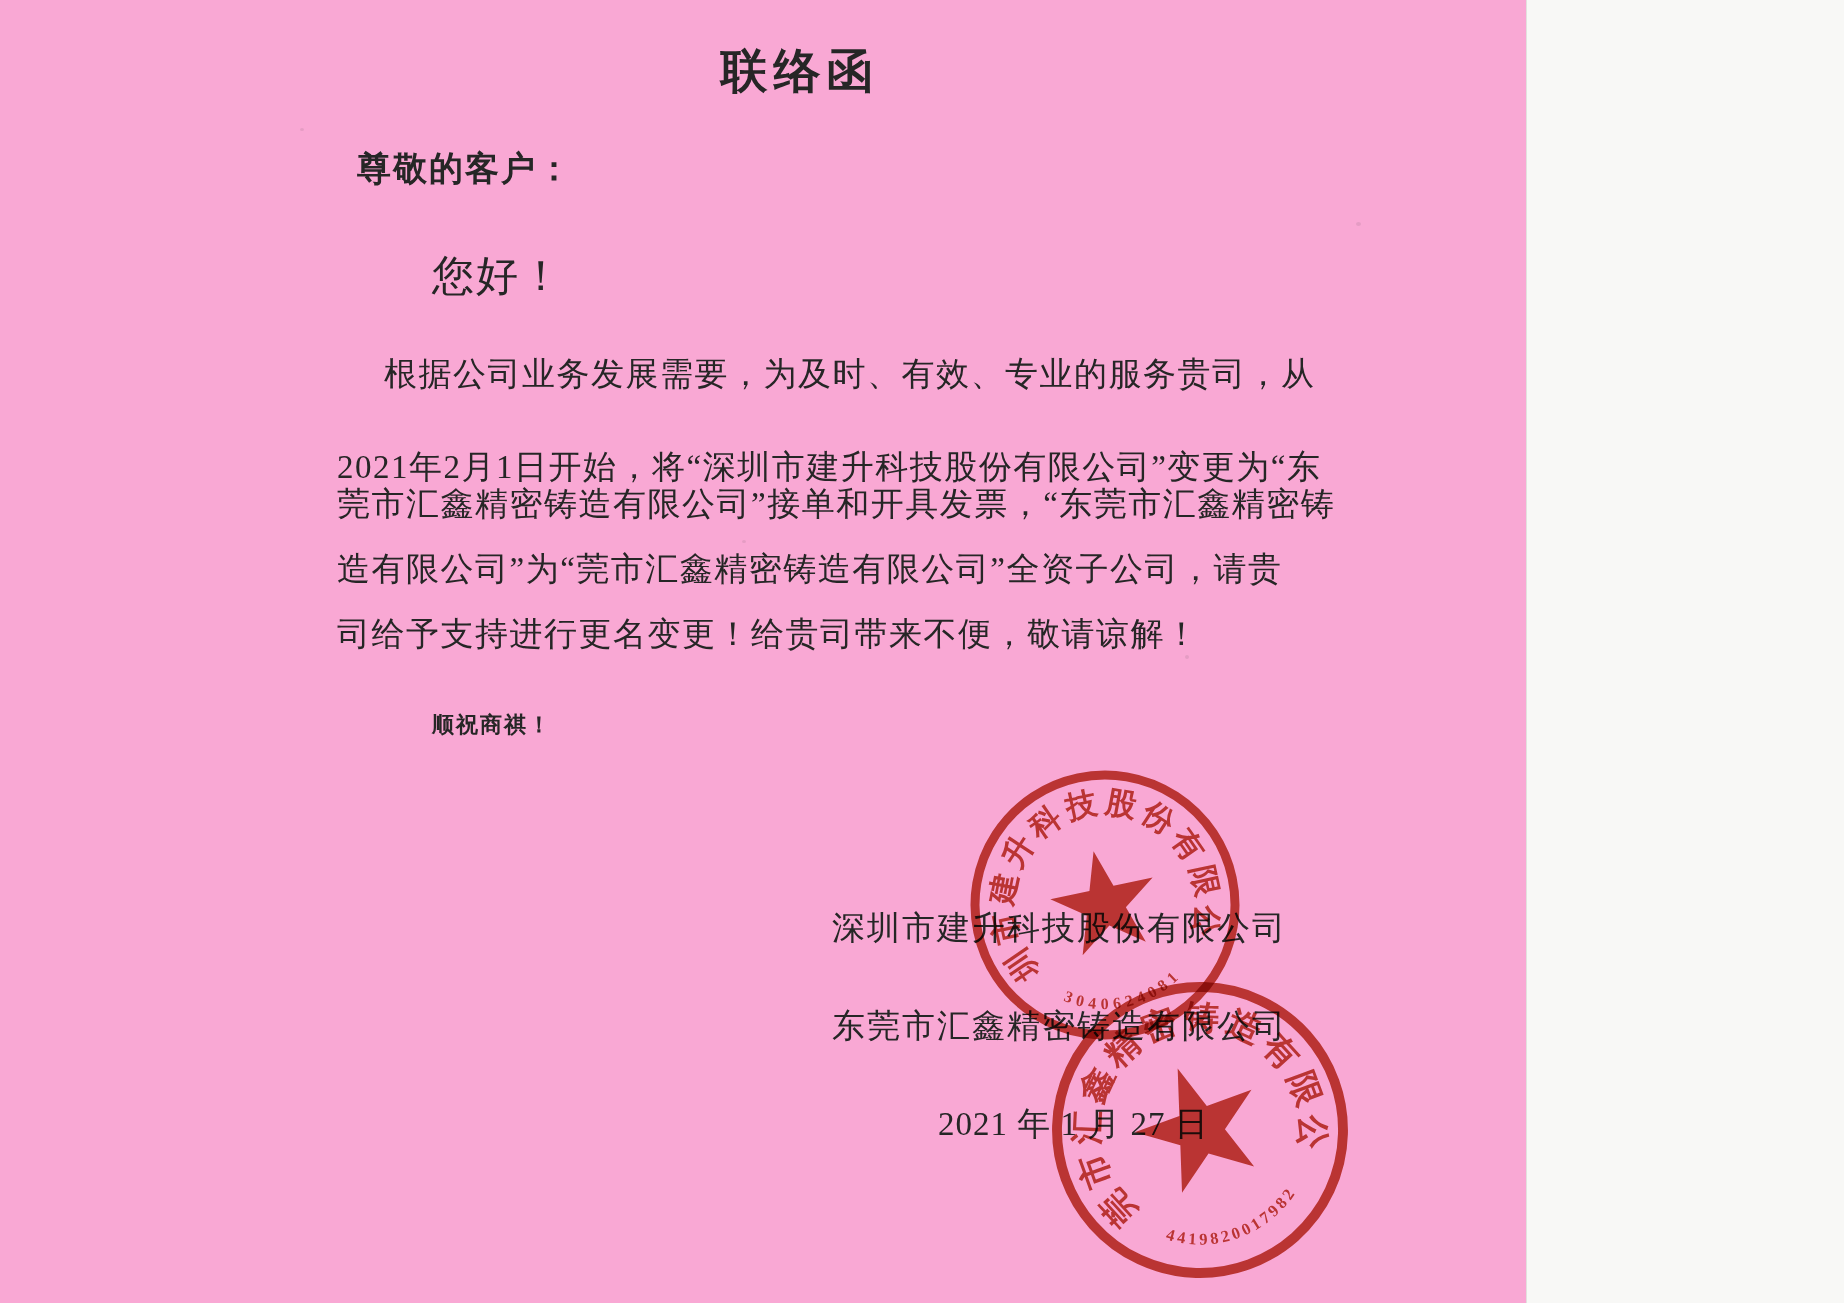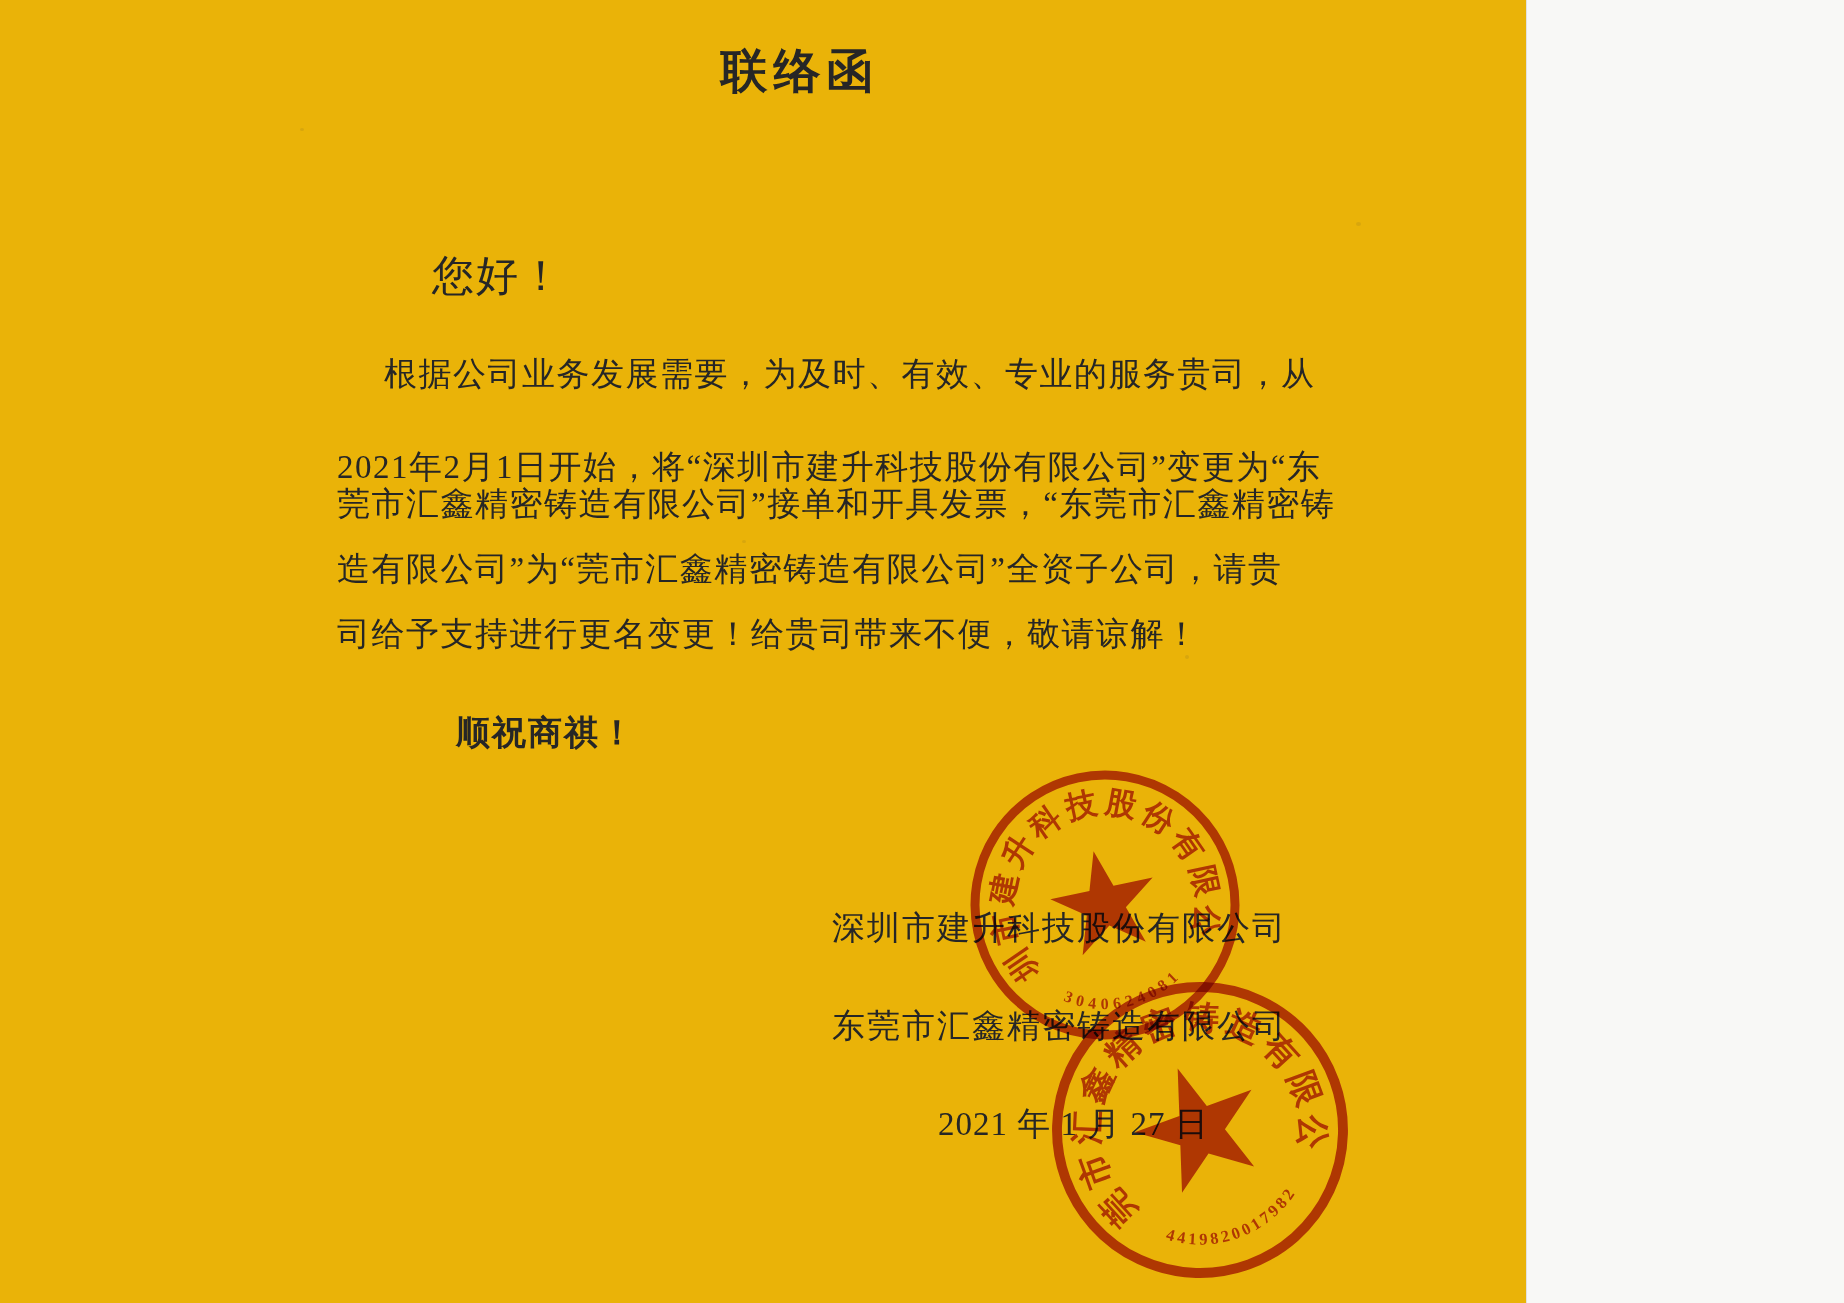--- a/index.html
+++ b/index.html
@@ -3,21 +3,21 @@
 <meta charset="utf-8">
 <style>
   html,body{margin:0;padding:0;}
   body{
     width:1844px;height:1303px;overflow:hidden;
     background:#ffffff;
     font-family:"Liberation Serif","DejaVu Serif",serif;
     color:#262626;
     position:relative;
   }
-  .page{position:absolute;inset:0;background:#eab308;}
+  .page{position:absolute;inset:0;background:#f9a8d4;}
   
   .scan-band{position:absolute;top:0;left:1527px;width:317px;height:1303px;background:#f8f8f6;}
   .scan-edge{position:absolute;top:0;left:1526px;width:1px;height:1303px;background:#e2e2de;}
   .speck{position:absolute;border-radius:50%;background:rgba(60,60,60,.10);}
 
   .title{
     position:absolute;left:580px;top:40px;width:440px;
     text-align:center;font-size:47px;font-weight:700;letter-spacing:6px;
   }
   .salutation{position:absolute;left:357px;top:146px;font-size:34px;font-weight:600;letter-spacing:2px;}
@@ -27,21 +27,21 @@
   .body-line{
     position:absolute;left:0;white-space:nowrap;
     font-size:33px;letter-spacing:1.5px;font-weight:400;
   }
   .bl0{top:0;padding-left:47px;}
   .bl1{top:65px;margin-top:28px;}
   .bl2{top:130px;}
   .bl3{top:195px;}
   .bl4{top:260px;text-align:right;}
 
-  .closing{position:absolute;left:456px;top:710px;font-size:34px;font-weight:600;letter-spacing:2px;}
+  .closing{position:absolute;left:432px;top:710px;font-size:22px;font-weight:600;letter-spacing:2px;}
 
   .sig1{position:absolute;left:832px;top:906px;font-size:33px;letter-spacing:2px;white-space:nowrap;}
   .sig2{position:absolute;left:832px;top:1004px;font-size:33px;letter-spacing:2px;white-space:nowrap;}
   .date{position:absolute;left:938px;top:1102px;font-size:33px;letter-spacing:1px;white-space:nowrap;}
 
   .seal{position:absolute;mix-blend-mode:multiply;opacity:.9;}
   .seal-1{left:945px;top:745px;transform:rotate(-12deg);}
   .seal-2{left:1024px;top:954px;transform:rotate(-20deg);}
   .seal text{font-family:"Liberation Serif","DejaVu Serif",serif;}
   .ring-name{font-size:31px;font-weight:600;letter-spacing:5px;}
@@ -55,20 +55,21 @@
 
   <div class="scan-band"></div>
   <div class="scan-edge"></div>
   <div class="speck" style="left:300px;top:128px;width:4px;height:3px;"></div>
   <div class="speck" style="left:1356px;top:222px;width:5px;height:4px;"></div>
   <div class="speck" style="left:742px;top:540px;width:4px;height:3px;"></div>
   <div class="speck" style="left:1185px;top:655px;width:4px;height:4px;"></div>
 
   <div class="title">联络函</div>
 
+  <div class="salutation">尊敬的客户：</div>
 
   <div class="greeting">您好！</div>
 
   <div class="body-para">
     <div class="body-line bl0">根据公司业务发展需要，为及时、有效、专业的服务贵司，从</div>
     <div class="body-line bl1">2021年2月1日开始，将“深圳市建升科技股份有限公司”变更为“东</div>
     <div class="body-line bl2">莞市汇鑫精密铸造有限公司”接单和开具发票，“东莞市汇鑫精密铸</div>
     <div class="body-line bl3">造有限公司”为“莞市汇鑫精密铸造有限公司”全资子公司，请贵</div>
     <div class="body-line bl4">司给予支持进行更名变更！给贵司带来不便，敬请谅解！</div>
   </div>

